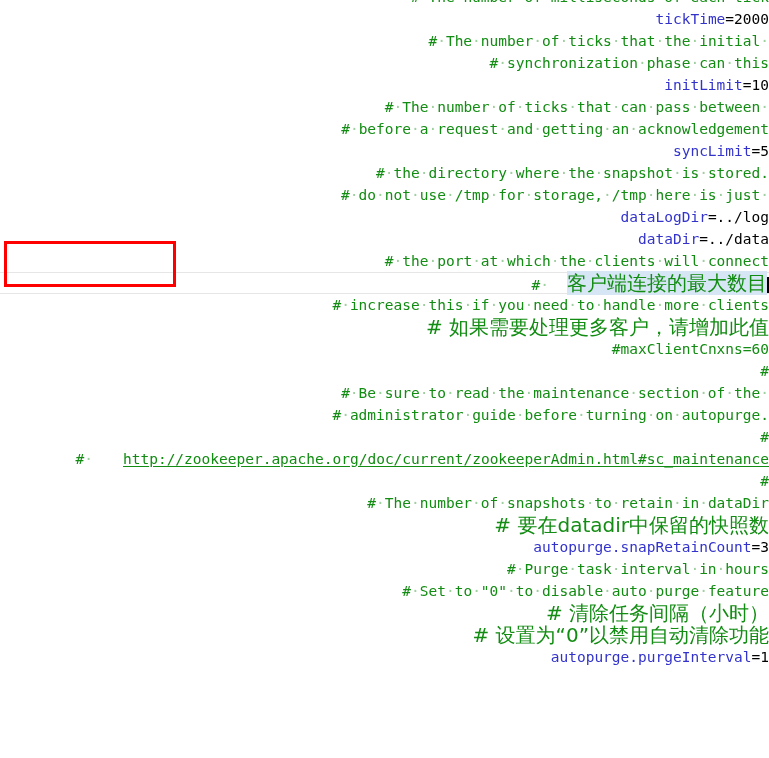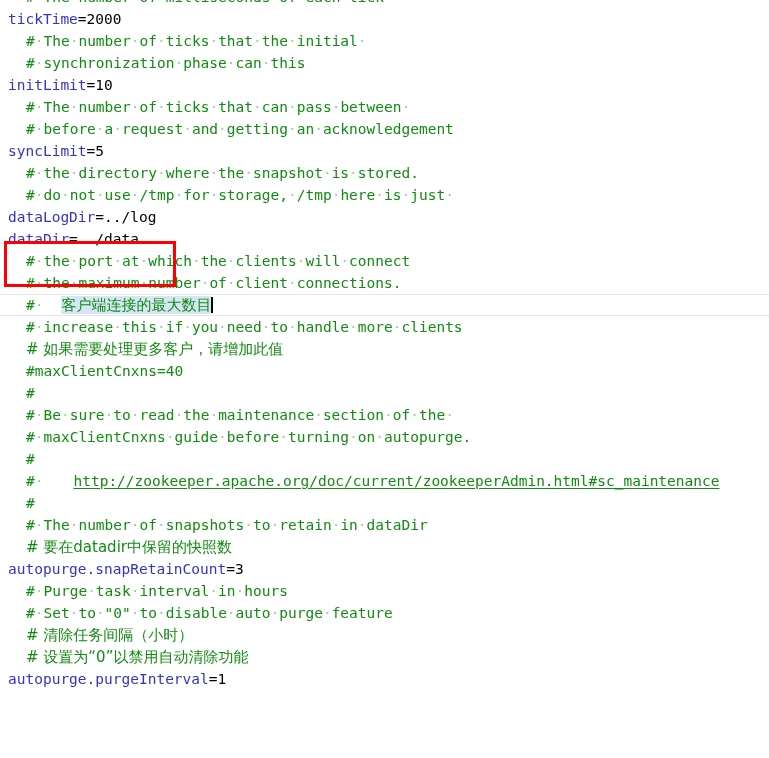--- a/index.html
+++ b/index.html
@@ -13,20 +13,21 @@
     overflow: hidden;
     font-family: "DejaVu Sans Mono", "Liberation Mono", monospace;
   }
 
   #editor {
     position: relative;
     width: 769px;
     height: 758px;
     background: #ffffff;
     overflow: hidden;
+    text-align: right;
   }
 
   .code-area {
     position: absolute;
     left: 0;
     top: -14px;
     width: 769px;
   }
 
   .line {
@@ -43,21 +44,21 @@
   
   .cmt   { color: #128c12; margin-left: 18px; }
   .key   { color: #3333cc; }
   .val   { color: #000000; }
   .ws    { color: #9ecf9e; }
   .url   { color: #128c12; text-decoration: underline; text-underline-offset: 2px; padding-left: 30px; }
 
   
   .cn {
     font-family: "DejaVu Sans", "Liberation Sans", sans-serif;
-    font-size: 15px;
+    font-size: 20px;
   }
 
   
   .line.current {
     border-top: 1px solid #e6e6e6;
     border-bottom: 1px solid #e6e6e6;
     height: 22px;
     line-height: 20px;
   }
   .sel {
@@ -112,35 +113,34 @@
     <div class="line"><span class="cmt"><span>#</span><span class="ws">·</span><span>do</span><span class="ws">·</span><span>not</span><span class="ws">·</span><span>use</span><span class="ws">·</span><span>/tmp</span><span class="ws">·</span><span>for</span><span class="ws">·</span><span>storage,</span><span class="ws">·</span><span>/tmp</span><span class="ws">·</span><span>here</span><span class="ws">·</span><span>is</span><span class="ws">·</span><span>just</span><span class="ws">·</span><span></span></span></div>
 
 
     <div class="line"><span class="key">dataLogDir</span><span class="val">=../log</span></div>
 
     <div class="line"><span class="key">dataDir</span><span class="val">=../data</span></div>
 
     <div class="line"><span class="cmt"><span>#</span><span class="ws">·</span><span>the</span><span class="ws">·</span><span>port</span><span class="ws">·</span><span>at</span><span class="ws">·</span><span>which</span><span class="ws">·</span><span>the</span><span class="ws">·</span><span>clients</span><span class="ws">·</span><span>will</span><span class="ws">·</span><span>connect</span></span></div>
 
 
-    <div class="line"><span class="cmt"><span>#</span><span class="ws">·</span><span>the</span><span class="ws">·</span><span>maximum</span><span class="ws">·</span><span>number</span><span class="ws">·</span><span>of</span><span class="ws">·</span><span>client</span><span class="ws">·</span><span>connections.</span></span></div>
 
     <div class="line current"><span class="cmt">#</span><span class="ws">·</span><span class="cmt cn sel">客户端连接的最大数目</span><span class="caret"></span></div>
 
     <div class="line"><span class="cmt"><span>#</span><span class="ws">·</span><span>increase</span><span class="ws">·</span><span>this</span><span class="ws">·</span><span>if</span><span class="ws">·</span><span>you</span><span class="ws">·</span><span>need</span><span class="ws">·</span><span>to</span><span class="ws">·</span><span>handle</span><span class="ws">·</span><span>more</span><span class="ws">·</span><span>clients</span></span></div>
 
     <div class="line"><span class="cmt cn"># 如果需要处理更多客户，请增加此值</span></div>
 
-    <div class="line"><span class="cmt">#maxClientCnxns=40</span></div>
+    <div class="line"><span class="cmt">#maxClientCnxns=60</span></div>
 
     <div class="line"><span class="cmt">#</span></div>
 
     <div class="line"><span class="cmt"><span>#</span><span class="ws">·</span><span>Be</span><span class="ws">·</span><span>sure</span><span class="ws">·</span><span>to</span><span class="ws">·</span><span>read</span><span class="ws">·</span><span>the</span><span class="ws">·</span><span>maintenance</span><span class="ws">·</span><span>section</span><span class="ws">·</span><span>of</span><span class="ws">·</span><span>the</span><span class="ws">·</span><span></span></span></div>
 
-    <div class="line"><span class="cmt"><span>#</span><span class="ws">·</span><span>maxClientCnxns</span><span class="ws">·</span><span>guide</span><span class="ws">·</span><span>before</span><span class="ws">·</span><span>turning</span><span class="ws">·</span><span>on</span><span class="ws">·</span><span>autopurge.</span></span></div>
+    <div class="line"><span class="cmt"><span>#</span><span class="ws">·</span><span>administrator</span><span class="ws">·</span><span>guide</span><span class="ws">·</span><span>before</span><span class="ws">·</span><span>turning</span><span class="ws">·</span><span>on</span><span class="ws">·</span><span>autopurge.</span></span></div>
 
     <div class="line"><span class="cmt">#</span></div>
 
     <div class="line"><span class="cmt"><span>#</span><span class="ws">·</span><span></span></span><span class="url">http://zookeeper.apache.org/doc/current/zookeeperAdmin.html#sc_maintenance</span></div>
 
     <div class="line"><span class="cmt">#</span></div>
 
     <div class="line"><span class="cmt"><span>#</span><span class="ws">·</span><span>The</span><span class="ws">·</span><span>number</span><span class="ws">·</span><span>of</span><span class="ws">·</span><span>snapshots</span><span class="ws">·</span><span>to</span><span class="ws">·</span><span>retain</span><span class="ws">·</span><span>in</span><span class="ws">·</span><span>dataDir</span></span></div>
 
     <div class="line"><span class="cmt cn"># 要在datadir中保留的快照数</span></div>

